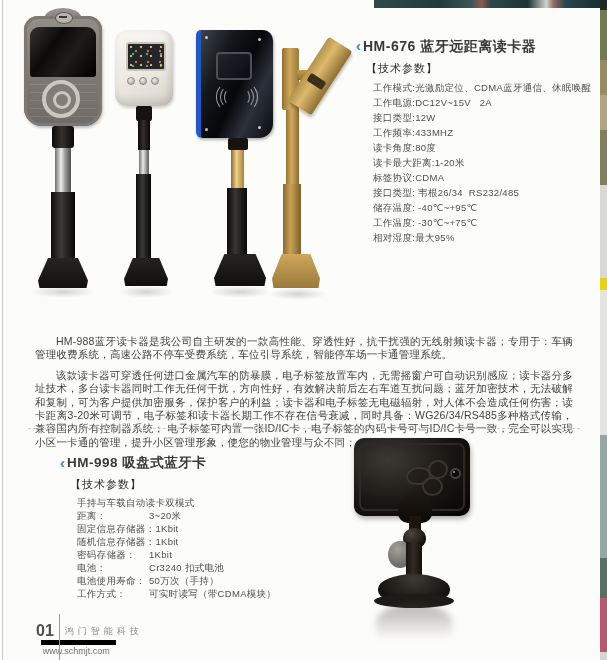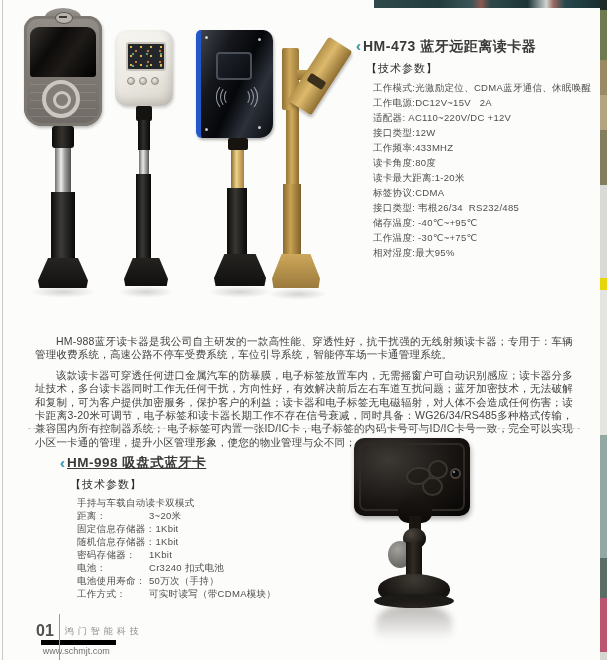--- a/index.html
+++ b/index.html
@@ -118,21 +118,21 @@
   .chev.o { color:#f59a23; } .chev.b { color:#2b9fd6; margin-left:-5px; margin-right:2px; }
   .prod-title { font-size:14px; font-weight:bold; color:#3a3a3a; letter-spacing:.5px; line-height:16px; }
   .sec-header { font-size:11px; font-weight:normal; color:#2e2e2e; margin:7px 0 4px 10px; letter-spacing:1px; }
   .spec-line { font-size:9.5px; color:#4f4f4f; font-weight:500; line-height:15px; margin-left:17px; letter-spacing:.3px; white-space:pre; }
 
   .desc { position:absolute; left:28px; top:328px; width:552px; }
   .desc p { margin:7px; font-size:10.5px; line-height:13.4px; color:#3f3f3f; text-align:justify; text-indent:2em; letter-spacing:.2px; }
   .dashed-sep { position:absolute; left:28px; top:428px; width:552px; border-top:1px dashed #cfcfca; }
 
   .hm998 { position:absolute; left:60px; top:455px; width:290px; }
-  .hm998 .prod-title { font-size:13.5px;text-decoration:underline; }
+  .hm998 .prod-title { font-size:13.5px; }
   .hm998 .sec-header { margin:6px 0 4px 10px; }
   .mode-line { font-size:9.5px; color:#4f4f4f; font-weight:500; line-height:13px; margin-left:17px; letter-spacing:.3px; }
   .spec-row { font-size:9.5px; color:#4f4f4f; font-weight:500; line-height:13px; margin-left:17px; letter-spacing:.3px; }
   .spec-row .lab { display:inline-block; min-width:72px; }
 
   
   .footer { position:absolute; left:33px; top:620px; display:flex; align-items:flex-start; }
   .page-num { font-size:16px; font-weight:bold; color:#4f4f4f; padding:2px 5px 20px 3px; border-right:1px solid #9a9a9a; position:relative; }
   .page-num::before { content:""; position:absolute; right:-1px; top:-6px; width:1px; height:6px; background:#9a9a9a; }
   .footer-main { margin-left:5px; }
@@ -218,26 +218,25 @@
     <div class="abs d4-headwrap"></div>
     <div class="abs d4-pole2"></div>
     <div class="abs d4-base"></div>
     <div class="shadow" style="left:268px;top:288px;width:60px;"></div>
   </div>
 
   <div class="hm988">
     <div class="title-row">
       <span class="chev o">‹</span>
         <span class="chev b">‹</span>
-      <span class="prod-title">HM-473 蓝牙远距离读卡器</span>
+      <span class="prod-title">HM-676 蓝牙远距离读卡器</span>
     </div>
     <div class="sec-header">【技术参数】</div>
     <div class="spec-line">工作模式:光激励定位、CDMA蓝牙通信、休眠唤醒</div>
     <div class="spec-line">工作电源:DC12V~15V   2A</div>
-    <div class="spec-line">适配器: AC110~220V/DC +12V</div>
     <div class="spec-line">接口类型:12W</div>
     <div class="spec-line">工作频率:433MHZ</div>
     <div class="spec-line">读卡角度:80度</div>
     <div class="spec-line">读卡最大距离:1-20米</div>
     <div class="spec-line">标签协议:CDMA</div>
     <div class="spec-line">接口类型: 韦根26/34  RS232/485</div>
     <div class="spec-line">储存温度: -40℃~+95℃</div>
     <div class="spec-line">工作温度: -30℃~+75℃</div>
     <div class="spec-line">相对湿度:最大95%</div>
   </div>

